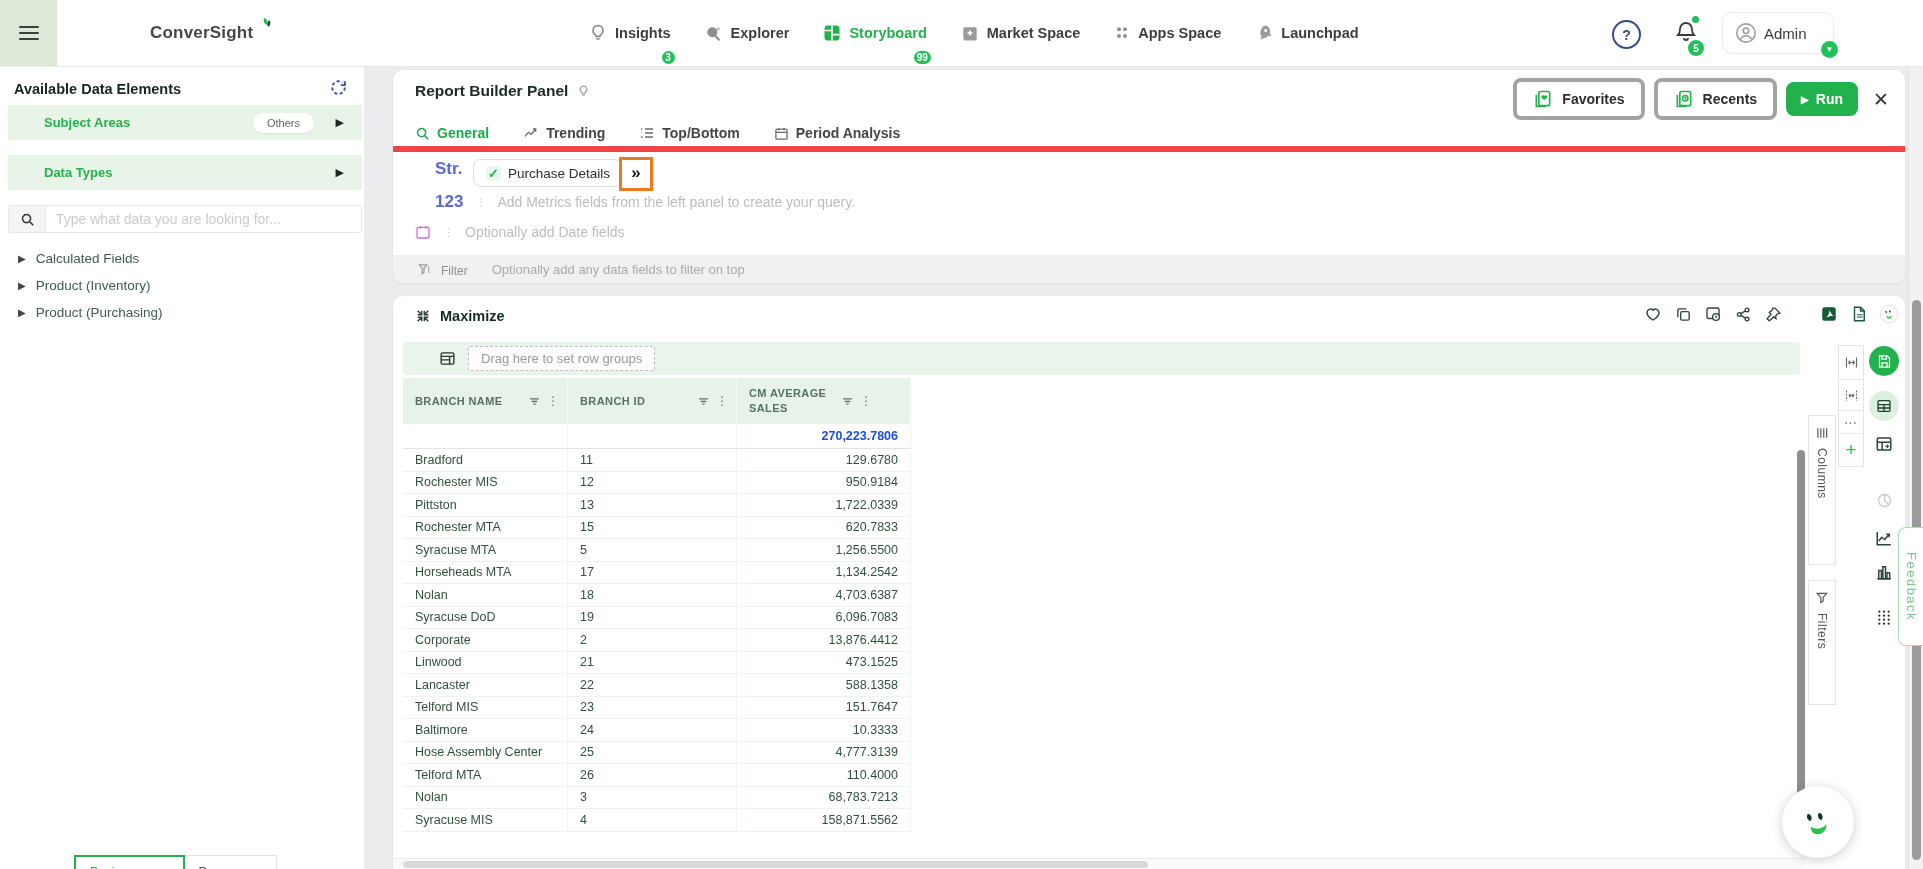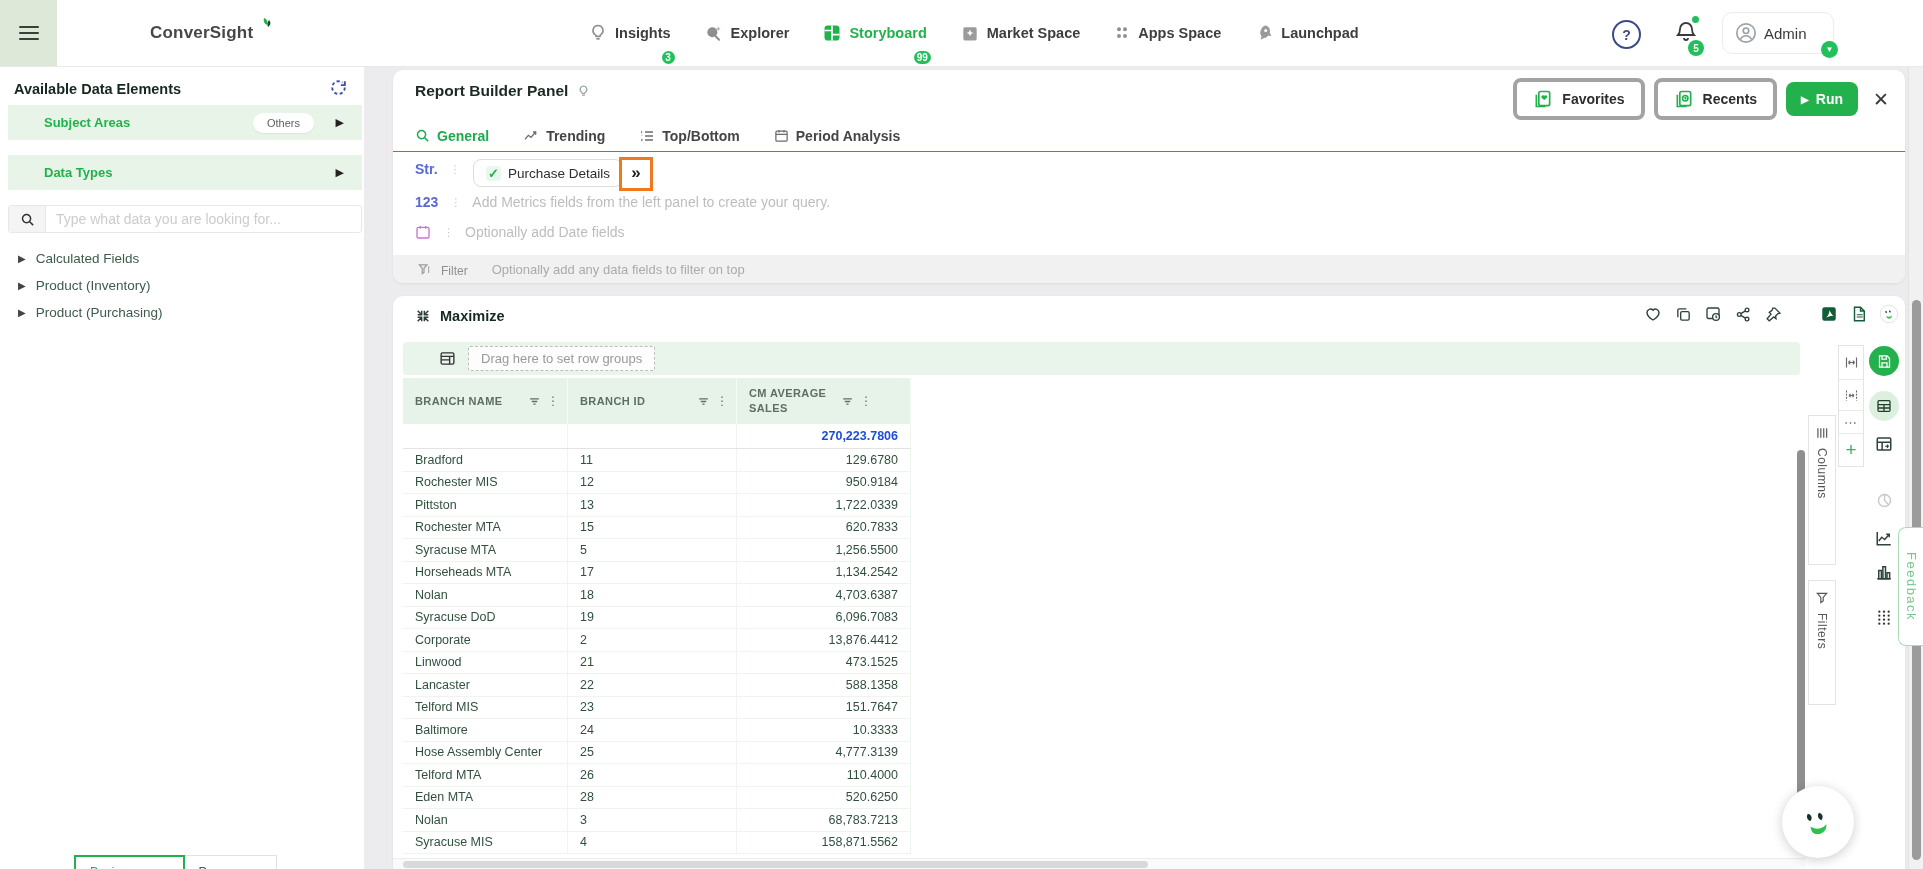--- a/index.html
+++ b/index.html
@@ -49,24 +49,24 @@
 
   
   .builder-card{position:absolute;left:393px;top:70px;width:1512px;height:213px;background:#fff;border-radius:10px;box-shadow:0 1px 3px rgba(0,0,0,.07);}
   .bc-title{position:absolute;left:22px;top:12px;display:flex;align-items:center;gap:8px;}
   .bc-title .t{font-size:15.5px;font-weight:700;color:#1b2a22;}
   .bc-actions{position:absolute;right:13px;top:8px;display:flex;align-items:center;gap:9px;}
   .btn-light{height:34px;border:4px solid #a3a3a3;border-radius:8px;background:#fff;display:flex;align-items:center;gap:9px;padding:0 16px;font-size:14px;font-weight:700;color:#2e2e2e;cursor:pointer;}
   .btn-run{height:34px;border-radius:8px;background:#23b14d;color:#fff;display:flex;align-items:center;gap:7px;padding:0 15px;font-size:14px;font-weight:700;cursor:pointer;}
   .btn-run .caret{font-size:10px;}
   .bc-close{width:22px;height:22px;font-size:19px;color:#3a3a3a;display:flex;align-items:center;justify-content:center;cursor:pointer;margin-left:3px;}
-  .bc-tabs{position:absolute;left:0;top:50px;width:1512px;height:32px;border-bottom:1px solid #ef4444;display:flex;align-items:center;gap:34px;padding-left:22px;box-sizing:border-box;}
+  .bc-tabs{position:absolute;left:0;top:50px;width:1512px;height:32px;border-bottom:6px solid #ef4444;display:flex;align-items:center;gap:34px;padding-left:22px;box-sizing:border-box;}
   .bc-tab{display:flex;align-items:center;gap:7px;cursor:pointer;font-size:14px;font-weight:600;color:#454545;}
   .bc-tab.active{color:#1fa94e;}
-  .qrow-label{font-size:14px;font-weight:700;color:#5a68d6;}
+  .qrow-label{font-size:17px;font-weight:700;color:#5a68d6;margin-left:20px;}
   .drag-dots{color:#c9c9c9;font-size:11px;letter-spacing:-1px;}
   .chip{position:absolute;left:58px;top:3px;height:26px;border:1px solid #ddd;border-radius:8px;background:#fff;display:flex;align-items:center;gap:7px;padding:0 12px;font-size:13.5px;color:#2e2e2e;cursor:pointer;}
   .chip .chk{color:#23b14d;font-weight:700;font-size:13px;background:#e9f7ee;border-radius:4px;padding:0 2px;}
   .hl-box{position:absolute;left:204px;top:1px;width:28px;height:28px;border:3px solid #f0791e;background:#fff;display:flex;align-items:center;justify-content:center;cursor:pointer;}
   .hl-box .chev{font-size:17px;font-weight:700;color:#222;margin-top:-2px;}
   .qrow{position:absolute;left:22px;width:1400px;display:flex;align-items:center;gap:12px;}
   .qplaceholder{font-size:14px;color:#bdbdbd;}
   .filter-strip{position:absolute;left:0;top:185px;width:1512px;height:28px;background:#f1f1f2;border-radius:0 0 10px 10px;display:flex;align-items:center;box-sizing:border-box;padding-left:24px;gap:10px;}
   .filter-strip .flabel{font-size:12px;color:#8f8f8f;margin-top:4px;}
   .filter-strip .fplaceholder{font-size:13px;color:#ababab;margin-left:14px;}
@@ -535,25 +535,20 @@
             <div class="tcell c0">Hose Assembly Center</div>
             <div class="tcell c1">25</div>
             <div class="tcell c2">4,777.3139</div>
           </div>
           <div class="trow">
             <div class="tcell c0">Telford MTA</div>
             <div class="tcell c1">26</div>
             <div class="tcell c2">110.4000</div>
           </div>
           <div class="trow">
-            <div class="tcell c0">Eden MTA</div>
-            <div class="tcell c1">28</div>
-            <div class="tcell c2">520.6250</div>
-          </div>
-          <div class="trow">
             <div class="tcell c0">Nolan</div>
             <div class="tcell c1">3</div>
             <div class="tcell c2">68,783.7213</div>
           </div>
           <div class="trow">
             <div class="tcell c0">Syracuse MIS</div>
             <div class="tcell c1">4</div>
             <div class="tcell c2">158,871.5562</div>
           </div>
         </div>

